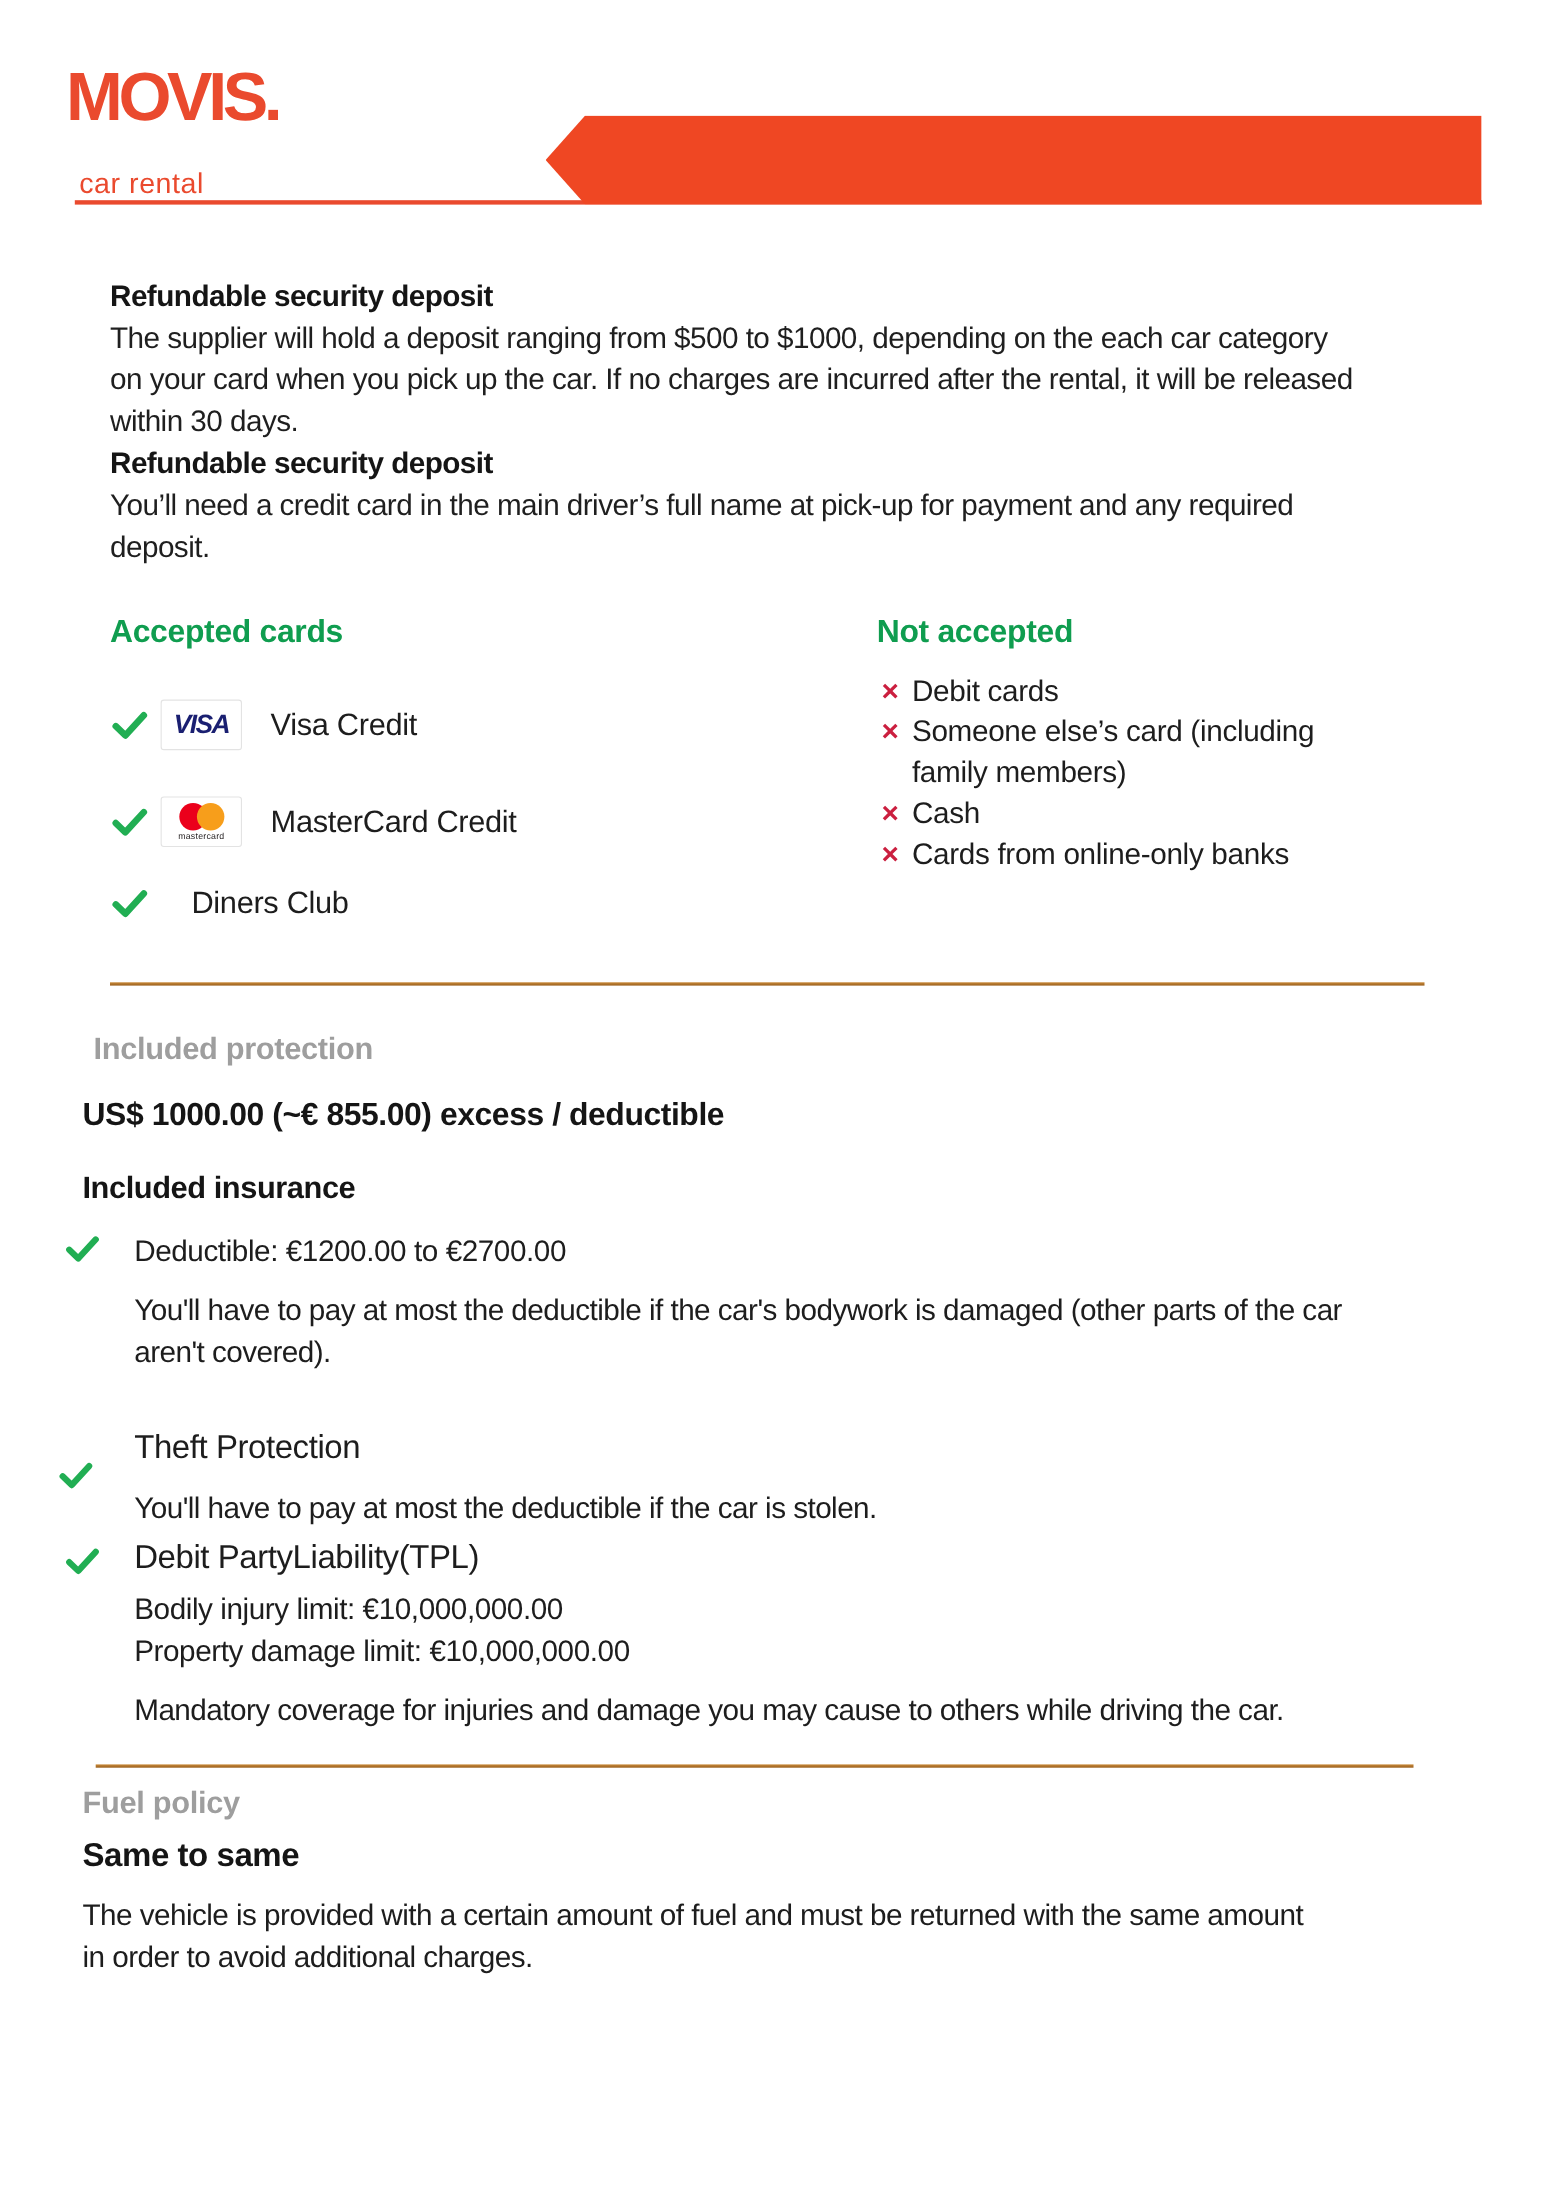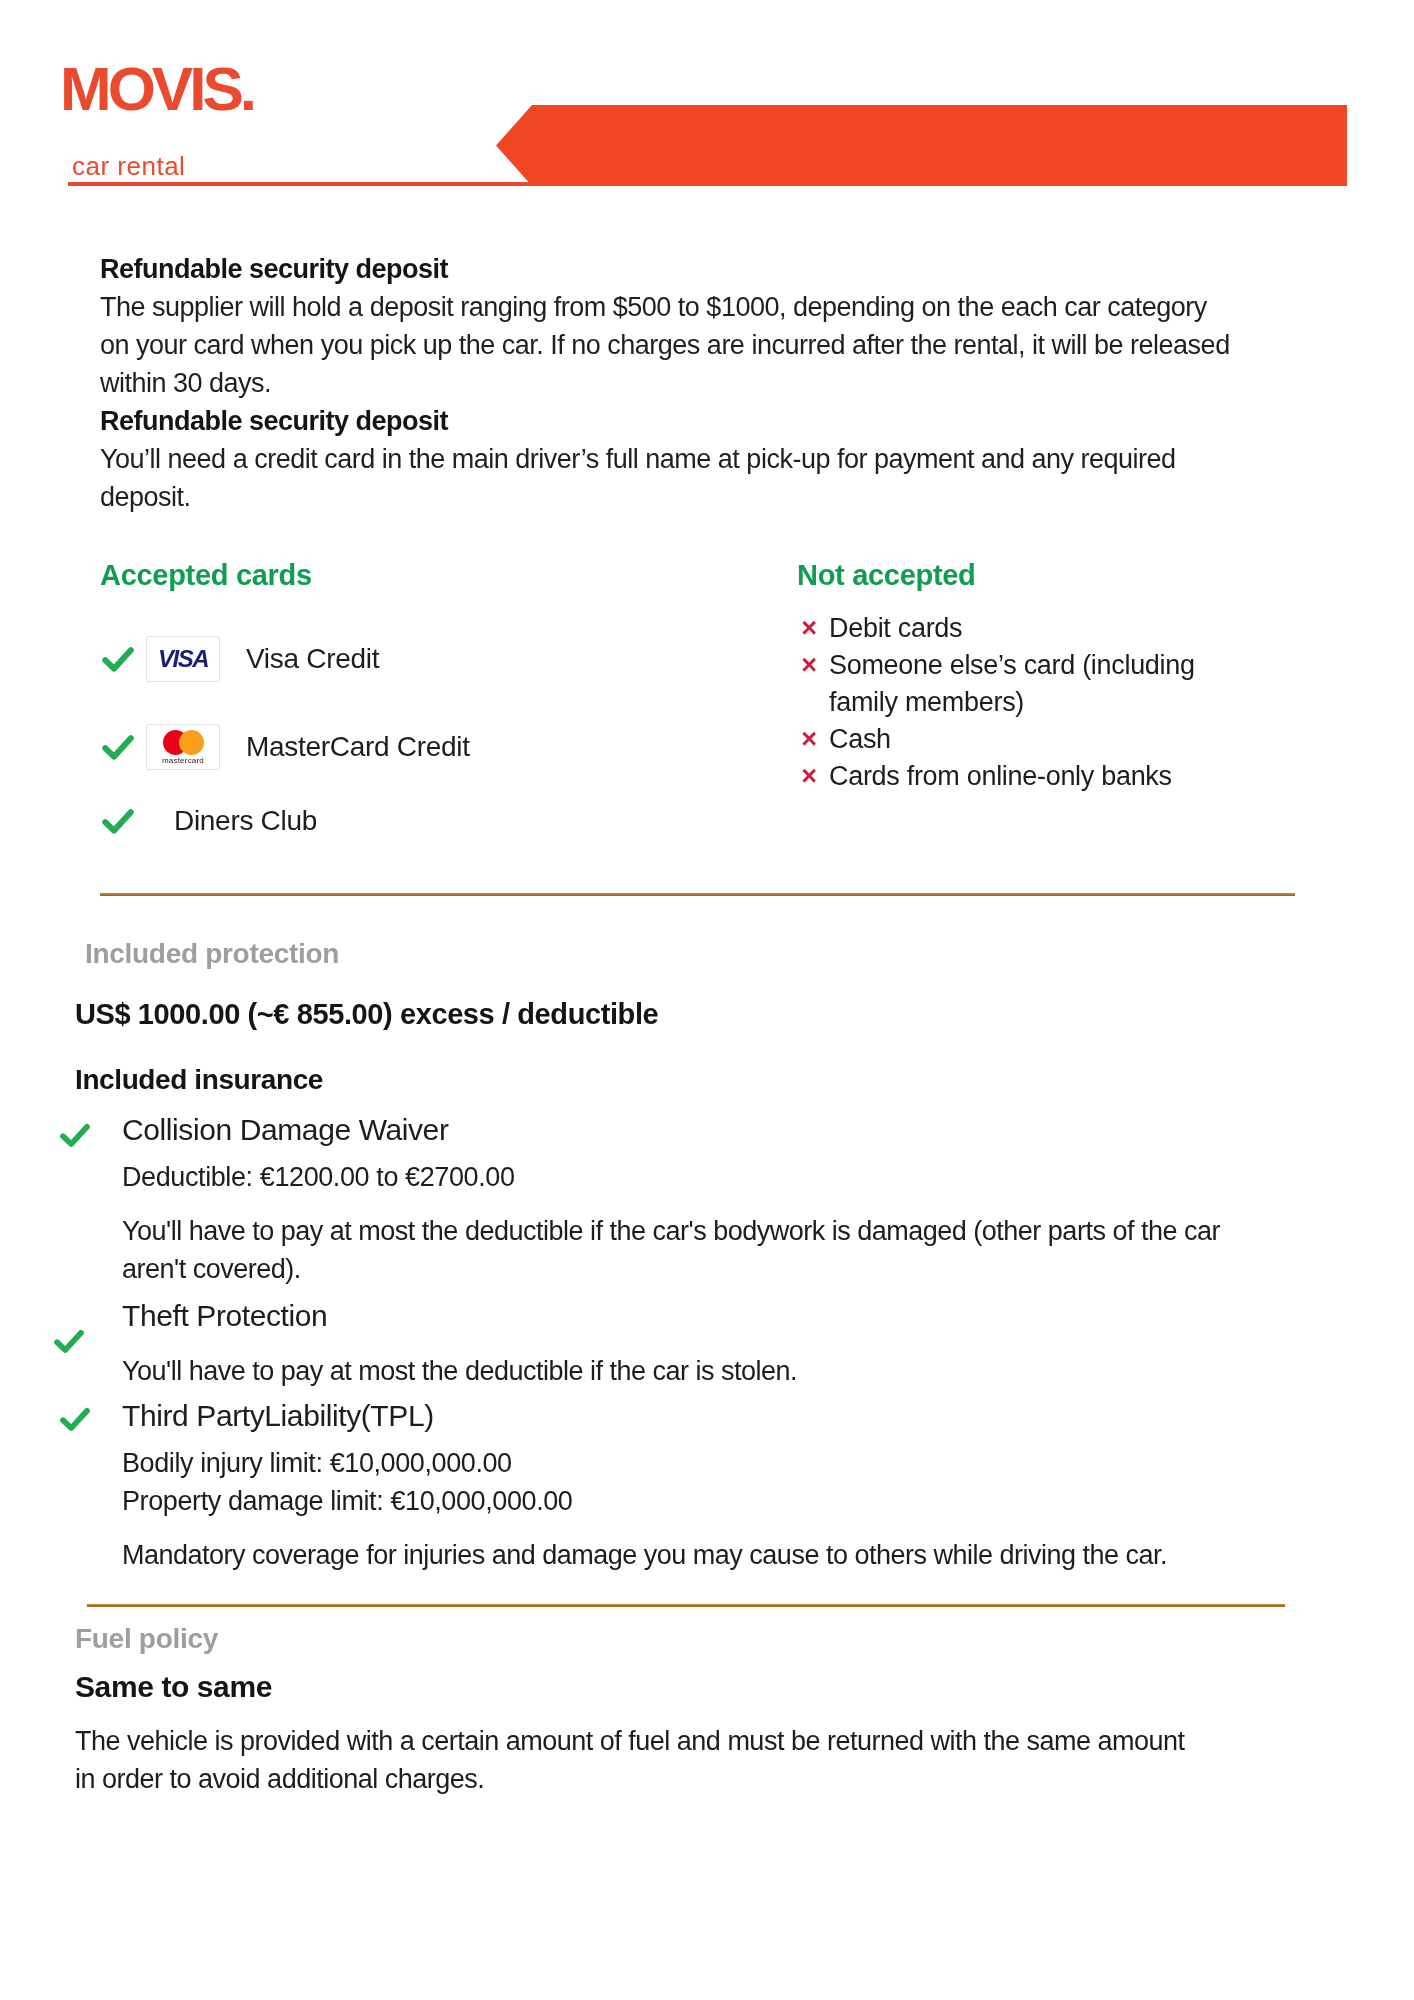--- a/index.html
+++ b/index.html
@@ -196,40 +196,39 @@
   <div class="divider divider-1"></div>
 
   <div class="muted-heading protection-label">Included protection</div>
   <div class="excess-line">US$ 1000.00 (~€ 855.00) excess / deductible</div>
   <div class="insurance-heading">Included insurance</div>
 
   <div class="ins-item ins-item-1">
     <svg class="ins-check ins-check-1" viewBox="0 0 24 24">
       <path d="M3.5 12.8 L9.3 18.4 L20.5 6.2" fill="none" stroke="#21ae53" stroke-width="4" stroke-linecap="round" stroke-linejoin="round"></path>
     </svg>
-    <div class="ins-title">Collision Damage Waiver</div>
     <div class="ins-details">Deductible: €1200.00 to €2700.00</div>
     <div class="ins-desc">You'll have to pay at most the deductible if the car's bodywork is damaged (other parts of the car
 aren't covered).</div>
   </div>
 
   <div class="ins-item ins-item-2">
     <svg class="ins-check ins-check-2" viewBox="0 0 24 24">
       <path d="M3.5 12.8 L9.3 18.4 L20.5 6.2" fill="none" stroke="#21ae53" stroke-width="4" stroke-linecap="round" stroke-linejoin="round"></path>
     </svg>
     <div class="ins-title">Theft Protection</div>
 
     <div class="ins-desc">You'll have to pay at most the deductible if the car is stolen.</div>
   </div>
 
   <div class="ins-item ins-item-3">
     <svg class="ins-check ins-check-3" viewBox="0 0 24 24">
       <path d="M3.5 12.8 L9.3 18.4 L20.5 6.2" fill="none" stroke="#21ae53" stroke-width="4" stroke-linecap="round" stroke-linejoin="round"></path>
     </svg>
-    <div class="ins-title">Third PartyLiability(TPL)</div>
+    <div class="ins-title">Debit PartyLiability(TPL)</div>
     <div class="ins-details">Bodily injury limit: €10,000,000.00
 Property damage limit: €10,000,000.00</div>
     <div class="ins-desc">Mandatory coverage for injuries and damage you may cause to others while driving the car.</div>
   </div>
 
   <div class="divider divider-2"></div>
 
   <div class="muted-heading fuel-label">Fuel policy</div>
   <div class="policy-name">Same to same</div>
   <div class="para fuel-desc">The vehicle is provided with a certain amount of fuel and must be returned with the same amount

